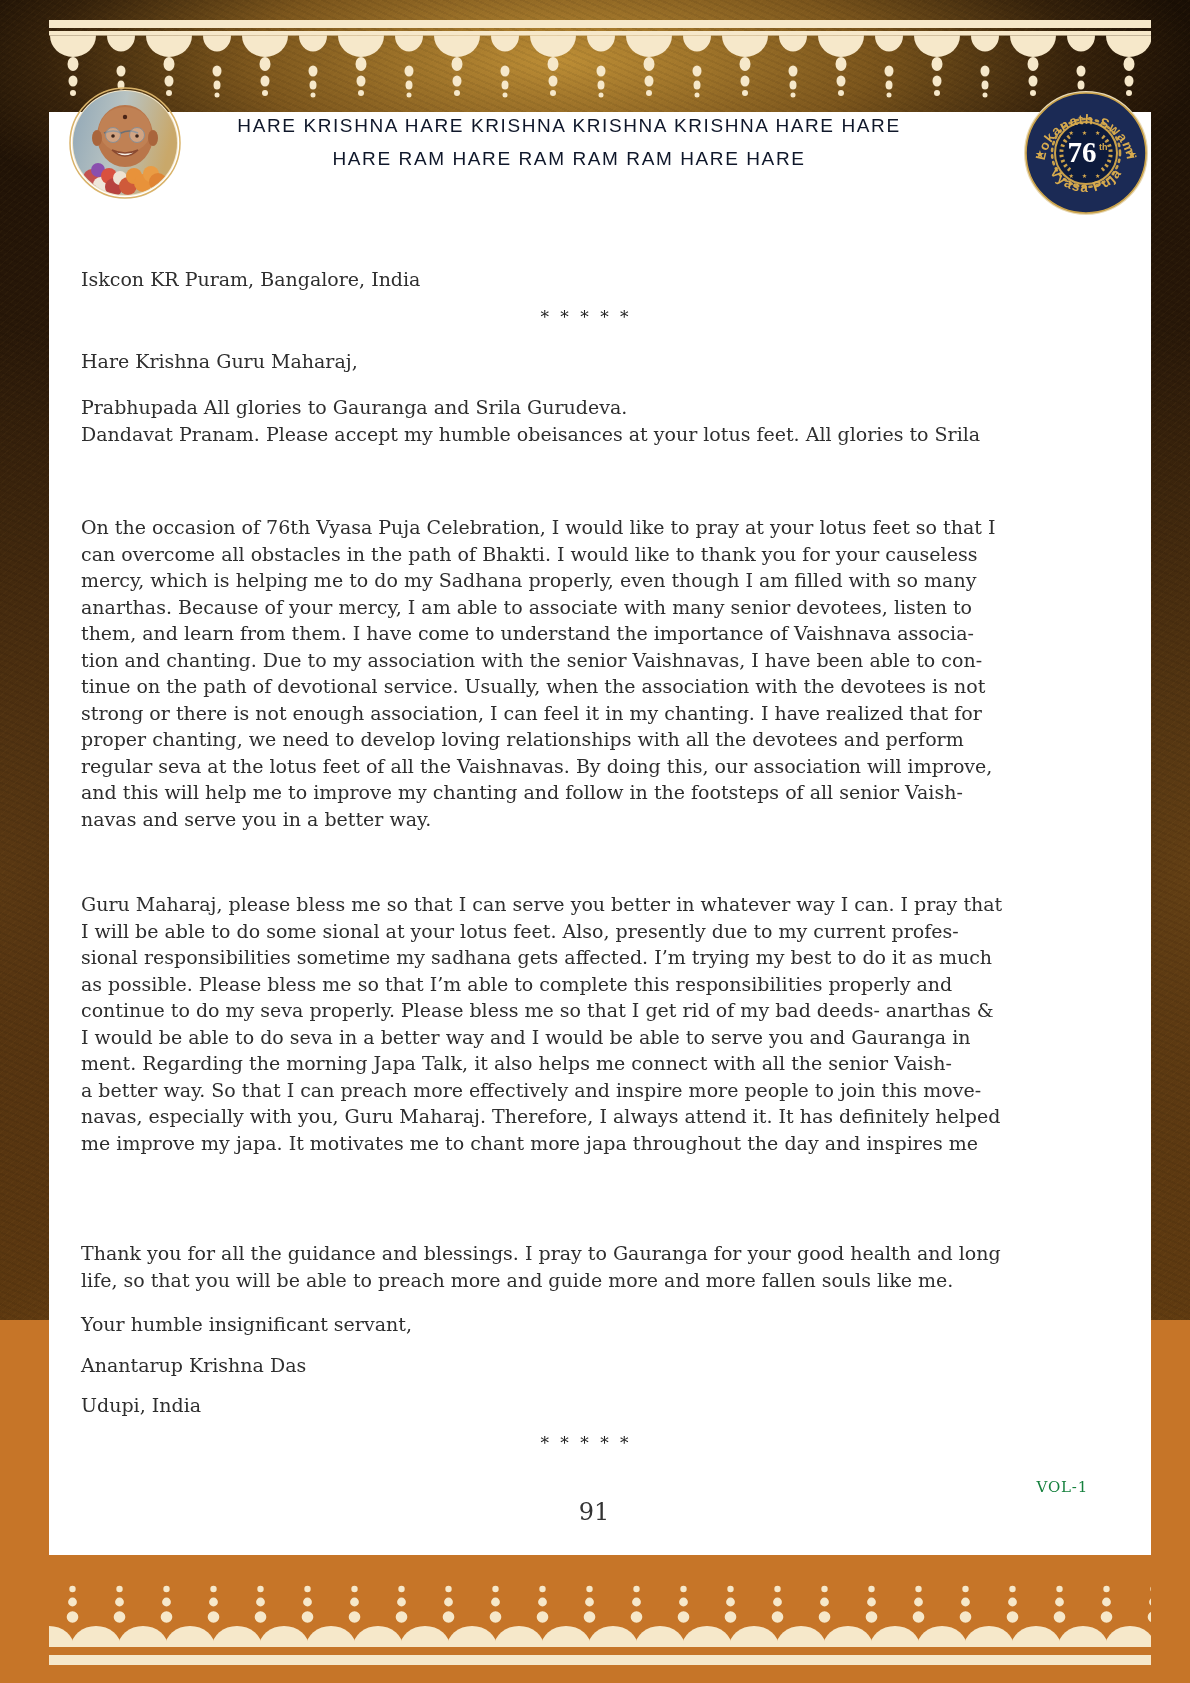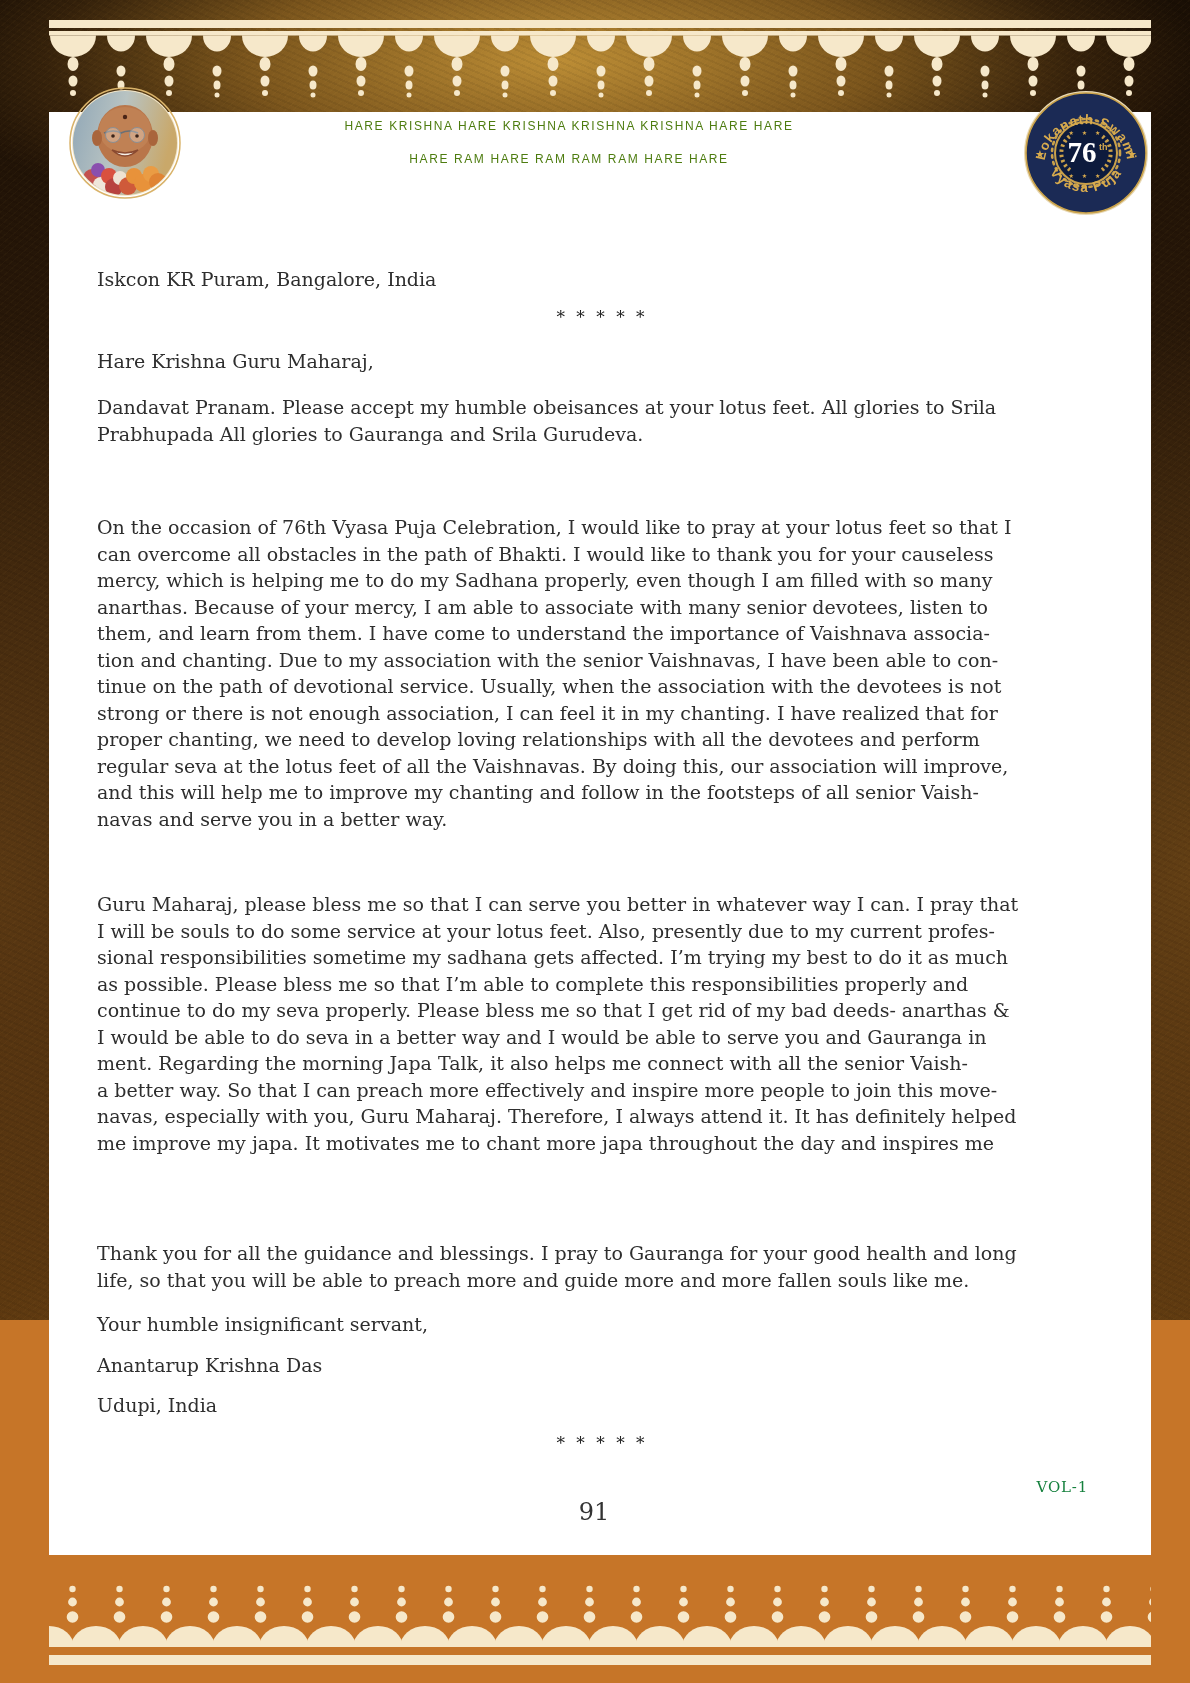--- a/index.html
+++ b/index.html
@@ -18,25 +18,25 @@
       repeating-linear-gradient(23deg, rgba(0,0,0,.10) 0 2px, rgba(0,0,0,0) 2px 6px),
       repeating-linear-gradient(-41deg, rgba(255,205,96,.06) 0 1px, rgba(0,0,0,0) 1px 5px);}
 
   
   .orange-base{position:absolute;left:0;top:1320px;width:1190px;height:363px;background:#c67528;}
 
   
   .sheet{position:absolute;left:49px;top:112px;width:1102px;height:1443px;background:#ffffff;}
 
   .mantra{position:absolute;left:50px;top:2px;width:940px;text-align:center;
-          font-family:"Liberation Sans","DejaVu Sans",sans-serif;color:#4d7c0f;
-          font-size:12px;line-height:24px;letter-spacing:1.6px;}
+          font-family:"Liberation Sans","DejaVu Sans",sans-serif;color:#0f172a;
+          font-size:19px;line-height:24px;letter-spacing:1.6px;}
   .mantra .m2{margin-top:9px;}
 
-  .tblock{position:absolute;left:48px;width:1010px;color:#2e2e2e;font-size:19px;line-height:26.5px;}
+  .tblock{position:absolute;left:32px;width:1010px;color:#2e2e2e;font-size:19px;line-height:26.5px;}
   .tline{white-space:nowrap;}
   .stars{text-align:center;font-size:17px;letter-spacing:3px;color:#222;}
   .addr{top:154px;}
   .stars1{top:192px;}
   .salut{top:236px;}
   .p-obeisance{top:282px;}
   .p-body1{top:402px;}
   .p-body2{top:779px;}
   .p-thanks{top:1128px;}
   .c1{top:1199px;} .c2{top:1240px;} .c3{top:1280px;}
@@ -81,40 +81,40 @@
     <div class="mantra">
       <div class="m1">HARE KRISHNA HARE KRISHNA KRISHNA KRISHNA HARE HARE</div>
       <div class="m2">HARE RAM HARE RAM RAM RAM HARE HARE</div>
     </div>
 
     <div class="tblock addr">Iskcon KR Puram, Bangalore, India</div>
     <div class="tblock stars stars1">* * * * *</div>
     <div class="tblock salut">Hare Krishna Guru Maharaj,</div>
 
     <div class="tblock p-obeisance">
+        <div class="tline">Prabhupada All glories to Gauranga and Srila Gurudeva.</div>
         <div class="tline">Dandavat Pranam. Please accept my humble obeisances at your lotus feet. All glories to Srila</div>
-        <div class="tline">Prabhupada All glories to Gauranga and Srila Gurudeva.</div>
       </div>
     <div class="tblock p-body1">
         <div class="tline">On the occasion of 76th Vyasa Puja Celebration, I would like to pray at your lotus feet so that I</div>
         <div class="tline">can overcome all obstacles in the path of Bhakti. I would like to thank you for your causeless</div>
         <div class="tline">mercy, which is helping me to do my Sadhana properly, even though I am filled with so many</div>
         <div class="tline">anarthas. Because of your mercy, I am able to associate with many senior devotees, listen to</div>
         <div class="tline">them, and learn from them. I have come to understand the importance of Vaishnava associa-</div>
         <div class="tline">tion and chanting. Due to my association with the senior Vaishnavas, I have been able to con-</div>
         <div class="tline">tinue on the path of devotional service. Usually, when the association with the devotees is not</div>
         <div class="tline">strong or there is not enough association, I can feel it in my chanting. I have realized that for</div>
         <div class="tline">proper chanting, we need to develop loving relationships with all the devotees and perform</div>
         <div class="tline">regular seva at the lotus feet of all the Vaishnavas. By doing this, our association will improve,</div>
         <div class="tline">and this will help me to improve my chanting and follow in the footsteps of all senior Vaish-</div>
         <div class="tline">navas and serve you in a better way.</div>
       </div>
     <div class="tblock p-body2">
         <div class="tline">Guru Maharaj, please bless me so that I can serve you better in whatever way I can. I pray that</div>
-        <div class="tline">I will be souls to do some service at your lotus feet. Also, presently due to my current profes-</div>
+        <div class="tline">I will be able to do some sional at your lotus feet. Also, presently due to my current profes-</div>
         <div class="tline">sional responsibilities sometime my sadhana gets affected. I’m trying my best to do it as much</div>
         <div class="tline">as possible. Please bless me so that I’m able to complete this responsibilities properly and</div>
         <div class="tline">continue to do my seva properly. Please bless me so that I get rid of my bad deeds- anarthas &amp;</div>
         <div class="tline">I would be able to do seva in a better way and I would be able to serve you and Gauranga in</div>
         <div class="tline">ment. Regarding the morning Japa Talk, it also helps me connect with all the senior Vaish-</div>
         <div class="tline">a better way. So that I can preach more effectively and inspire more people to join this move-</div>
         <div class="tline">navas, especially with you, Guru Maharaj. Therefore, I always attend it. It has definitely helped</div>
         <div class="tline">me improve my japa. It motivates me to chant more japa throughout the day and inspires me</div>
       </div>
     <div class="tblock p-thanks">

